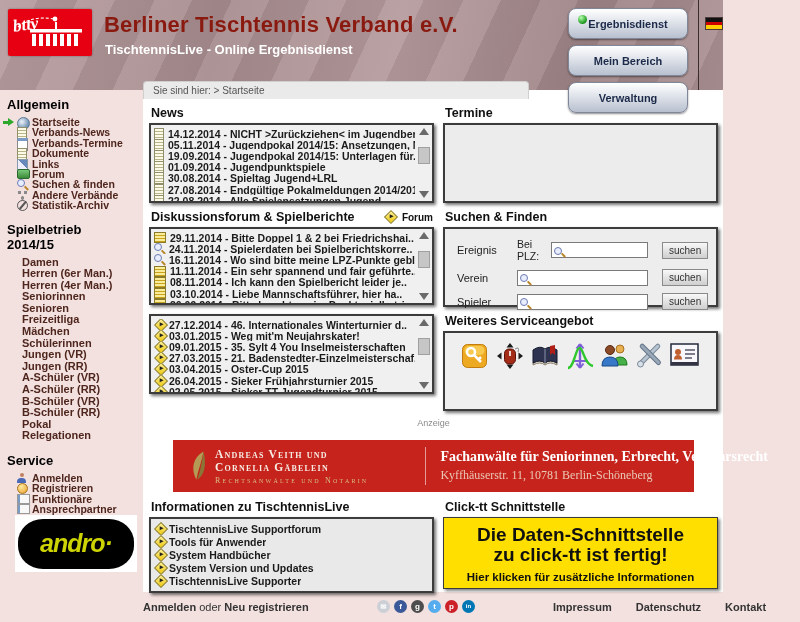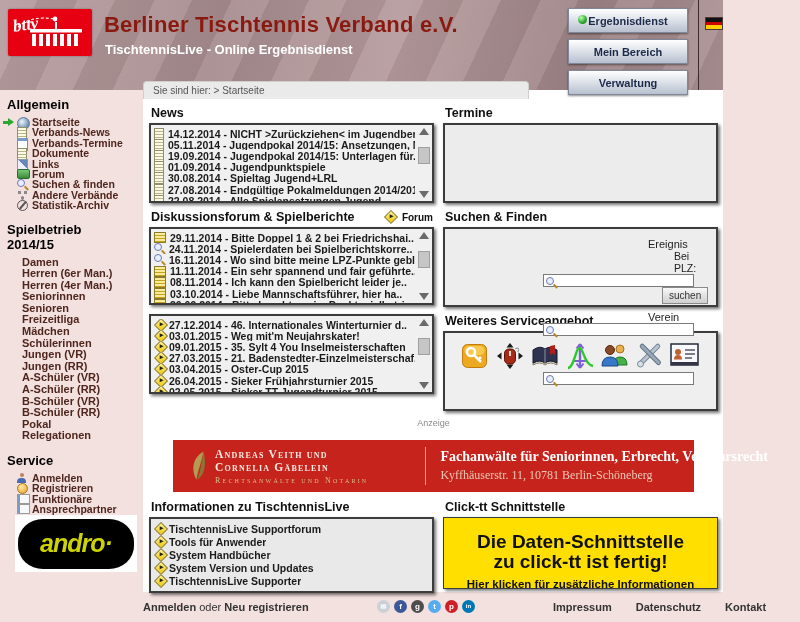--- a/index.html
+++ b/index.html
@@ -10,21 +10,21 @@
   .header-band{position:absolute;left:0;top:0;width:723px;height:90px;
     background:linear-gradient(100deg,#b79d9f 0%,#a68b8d 30%,#b59a9c 55%,#9d8385 80%,#ab9193 100%);}
   .header-band::after{content:"";position:absolute;inset:0;
     background:repeating-linear-gradient(115deg,rgba(255,255,255,.07) 0 34px,rgba(0,0,0,.05) 34px 70px);}
   .logo-box{position:absolute;left:8px;top:9px;width:84px;height:47px;background:#e60012;border-radius:2px;z-index:3;box-shadow:0 0 2px rgba(0,0,0,.4);}
   .logo-script{position:absolute;left:5px;top:6px;color:#fff;font-family:"Liberation Serif",serif;font-style:italic;font-weight:bold;font-size:17px;transform:rotate(-8deg);}
   .logo-table{position:absolute;left:4px;top:4px;}
   .hdr-title{position:absolute;left:104px;top:12px;font-size:22px;font-weight:bold;color:#8a1a10;z-index:3;letter-spacing:.2px;}
   .hdr-sub{position:absolute;left:105px;top:42px;font-size:13px;font-weight:bold;color:#fff;z-index:3;}
   .nav-buttons{position:absolute;left:568px;top:8px;width:120px;display:flex;flex-direction:column;gap:6px;z-index:3;}
-  .hdr-btn{position:relative;height:25px;border-radius:0;border:1px solid #7f8798;
+  .hdr-btn{position:relative;height:31px;border-radius:8px;border:1px solid #7f8798;
     background:linear-gradient(#ffffff,#dfe3ea 45%,#b8c0cf);font-family:"Liberation Sans",sans-serif;
     font-size:11px;font-weight:bold;color:#1c2a4a;box-shadow:0 1px 2px rgba(0,0,0,.45);cursor:pointer;}
   .btn-dot{position:absolute;left:9px;top:6px;width:9px;height:9px;border-radius:50%;
     background:radial-gradient(circle at 35% 30%,#b8ffb0,#2ca52c 60%,#156515);}
   .hdr-divider{position:absolute;left:698px;top:0;width:1px;height:90px;background:#3c2c2c;z-index:3;}
   .flag{position:absolute;left:705px;top:17px;width:16px;height:11px;z-index:3;border:1px solid #4a3a3a;
     background:linear-gradient(#111 0 33%,#cc0000 33% 66%,#ffce00 66%);}
 
   
   .content-panel{position:absolute;left:143px;top:90px;width:580px;height:502px;background:#fff;z-index:2;}
@@ -49,21 +49,21 @@
   
   .sb{position:absolute;right:2px;top:3px;bottom:3px;width:12px;display:flex;flex-direction:column;align-items:center;}
   .sb-up,.sb-down{width:0;height:0;border-left:5px solid transparent;border-right:5px solid transparent;cursor:pointer;}
   .sb-up{border-bottom:7px solid #6a6a6a;}
   .sb-down{border-top:7px solid #6a6a6a;margin-top:auto;}
   .sb-thumb{width:10px;height:15px;background:#c6c6c6;border:1px solid #a0a0a0;margin-top:12px;cursor:grab;}
 
   
   .searchbox{border:2px solid #3c3c3c;background:#ededed;box-shadow:2px 2px 3px rgba(0,0,0,.55);
     height:80px;box-sizing:border-box;padding:9px 8px 0 12px;}
-  .srow{display:flex;align-items:flex-end;margin-bottom:7px;font-size:11px;color:#222;flex-direction:column;}
+  .srow{display:flex;align-items:center;margin-bottom:7px;font-size:11px;color:#222;}
   .s-label{width:60px;flex:none;}
   .s-prefix{width:34px;flex:none;font-size:10.5px;}
   .input-wrap{position:relative;flex:1;height:16px;margin-right:14px;}
   .input-wrap input{width:100%;height:100%;box-sizing:border-box;border:1px solid #7a7a7a;background:#fff;
     font-size:10px;padding:0 2px 0 15px;font-family:"Liberation Sans",sans-serif;}
   .input-mag{position:absolute;left:3px;top:3px;z-index:1;}
   .s-btn{flex:none;width:46px;height:17px;font-size:10px;color:#333;border:1px solid #8a8a8a;
     background:linear-gradient(#f8f8f8,#cfcfcf);cursor:pointer;font-family:"Liberation Sans",sans-serif;}
 
   
@@ -80,21 +80,21 @@
   .ad-names{margin-left:6px;font-family:"Liberation Serif",serif;}
   .ad-name{font-variant:small-caps;letter-spacing:1.2px;font-size:11.5px;font-weight:bold;color:#f6ece4;line-height:13px;}
   .ad-role{font-variant:small-caps;letter-spacing:2.2px;font-size:8px;color:#d9bd85;margin-top:2px;}
   .ad-divider{width:1px;height:38px;background:rgba(255,255,255,.55);margin:0 14px 0 2px;flex:none;}
   .ad-right{font-family:"Liberation Serif",serif;min-width:0;}
   .ad-r1{font-size:14px;font-weight:bold;color:#fff;white-space:nowrap;}
   .ad-r2{font-size:12px;color:#eac9b6;margin-top:3px;}
 
   
   .ctt{height:72px;background:#ffdf00;border:1px solid #3a3a3a;box-shadow:2px 2px 3px rgba(0,0,0,.5);
-    text-align:center;padding-top:14px;box-sizing:border-box;cursor:pointer;}
+    text-align:center;padding-top:7px;box-sizing:border-box;cursor:pointer;}
   .ctt-l1{font-size:19px;font-weight:bold;color:#101010;line-height:20px;}
   .ctt-l3{font-size:11.5px;font-weight:bold;color:#101010;margin-top:6px;}
 
   
   .sidebar{position:absolute;left:0;top:90px;width:124px;box-sizing:border-box;padding:7px 0 0 7px;}
   .side-title{font-size:13px;font-weight:bold;color:#000;margin:0 0 5px 0;}
   .side-title.mt{margin-top:11px;}
   .side-item{position:relative;padding-left:25px;font-size:10.5px;font-weight:bold;color:#4f261d;
     line-height:10.4px;height:10.4px;white-space:nowrap;cursor:pointer;}
   .side-item .li-icon{position:absolute;left:10px;top:0px;}

